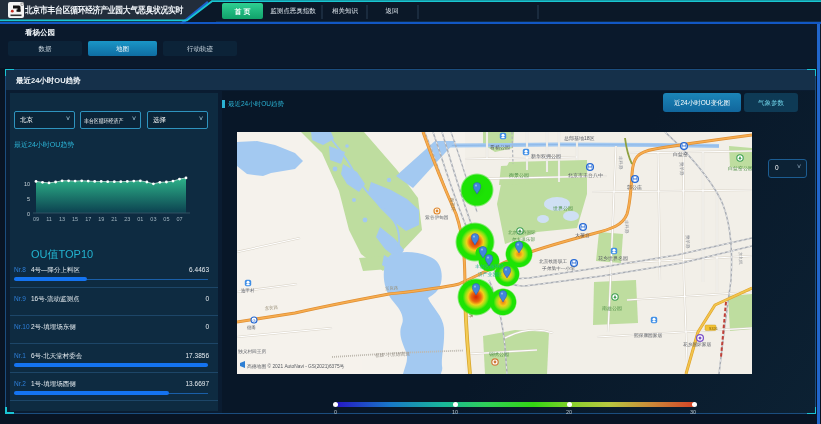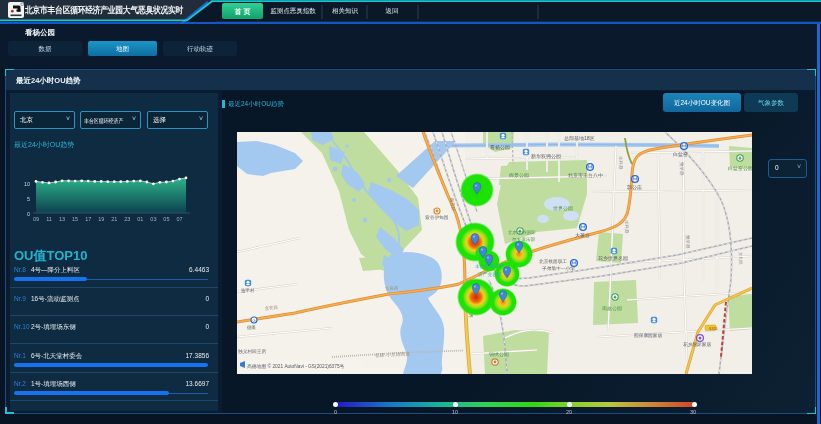--- a/index.html
+++ b/index.html
@@ -118,21 +118,21 @@
     <text x="88.2" y="220.5" font-size="5.5" fill="#9fb3bf" text-anchor="middle">17</text>
     <text x="101.2" y="220.5" font-size="5.5" fill="#9fb3bf" text-anchor="middle">19</text>
     <text x="114.3" y="220.5" font-size="5.5" fill="#9fb3bf" text-anchor="middle">21</text>
     <text x="127.3" y="220.5" font-size="5.5" fill="#9fb3bf" text-anchor="middle">23</text>
     <text x="140.3" y="220.5" font-size="5.5" fill="#9fb3bf" text-anchor="middle">01</text>
     <text x="153.4" y="220.5" font-size="5.5" fill="#9fb3bf" text-anchor="middle">03</text>
     <text x="166.4" y="220.5" font-size="5.5" fill="#9fb3bf" text-anchor="middle">05</text>
     <text x="179.5" y="220.5" font-size="5.5" fill="#9fb3bf" text-anchor="middle">07</text>
 </svg>
 
-<div class="abs txt" style="left:14px;top:247px;font-size:13px;font-weight:bold;color:#23b3cf;">OU值TOP10</div>
+<div class="abs txt" style="left:31px;top:247px;font-size:11px;font-weight:normal;color:#23b3cf;">OU值TOP10</div>
 <div class="abs txt" style="left:14px;top:266px;font-size:6.5px;color:#2e7fd8;">Nr.8</div>
 <div class="abs txt" style="left:31px;top:266px;font-size:6.5px;color:#e8eef2;">4号—降分上料区</div>
 <div class="abs txt" style="left:109px;top:266px;width:100px;text-align:right;font-size:6.5px;color:#e8eef2;">6.4463</div>
 <div class="abs" style="left:14px;top:278.5px;width:194px;height:1px;background:#1a5fa8;"></div>
 <div class="abs" style="left:14px;top:277px;width:73px;height:4px;border-radius:2px;background:#1473f0;"></div>
 <div class="abs" style="left:10px;top:286.5px;width:208px;height:1px;background:#1d4668;"></div>
 <div class="abs txt" style="left:14px;top:295px;font-size:6.5px;color:#2e7fd8;">Nr.9</div>
 <div class="abs txt" style="left:31px;top:295px;font-size:6.5px;color:#e8eef2;">16号-流动监测点</div>
 <div class="abs txt" style="left:109px;top:295px;width:100px;text-align:right;font-size:6.5px;color:#e8eef2;">0</div>
 <div class="abs" style="left:10px;top:314.5px;width:208px;height:1px;background:#1d4668;"></div>

